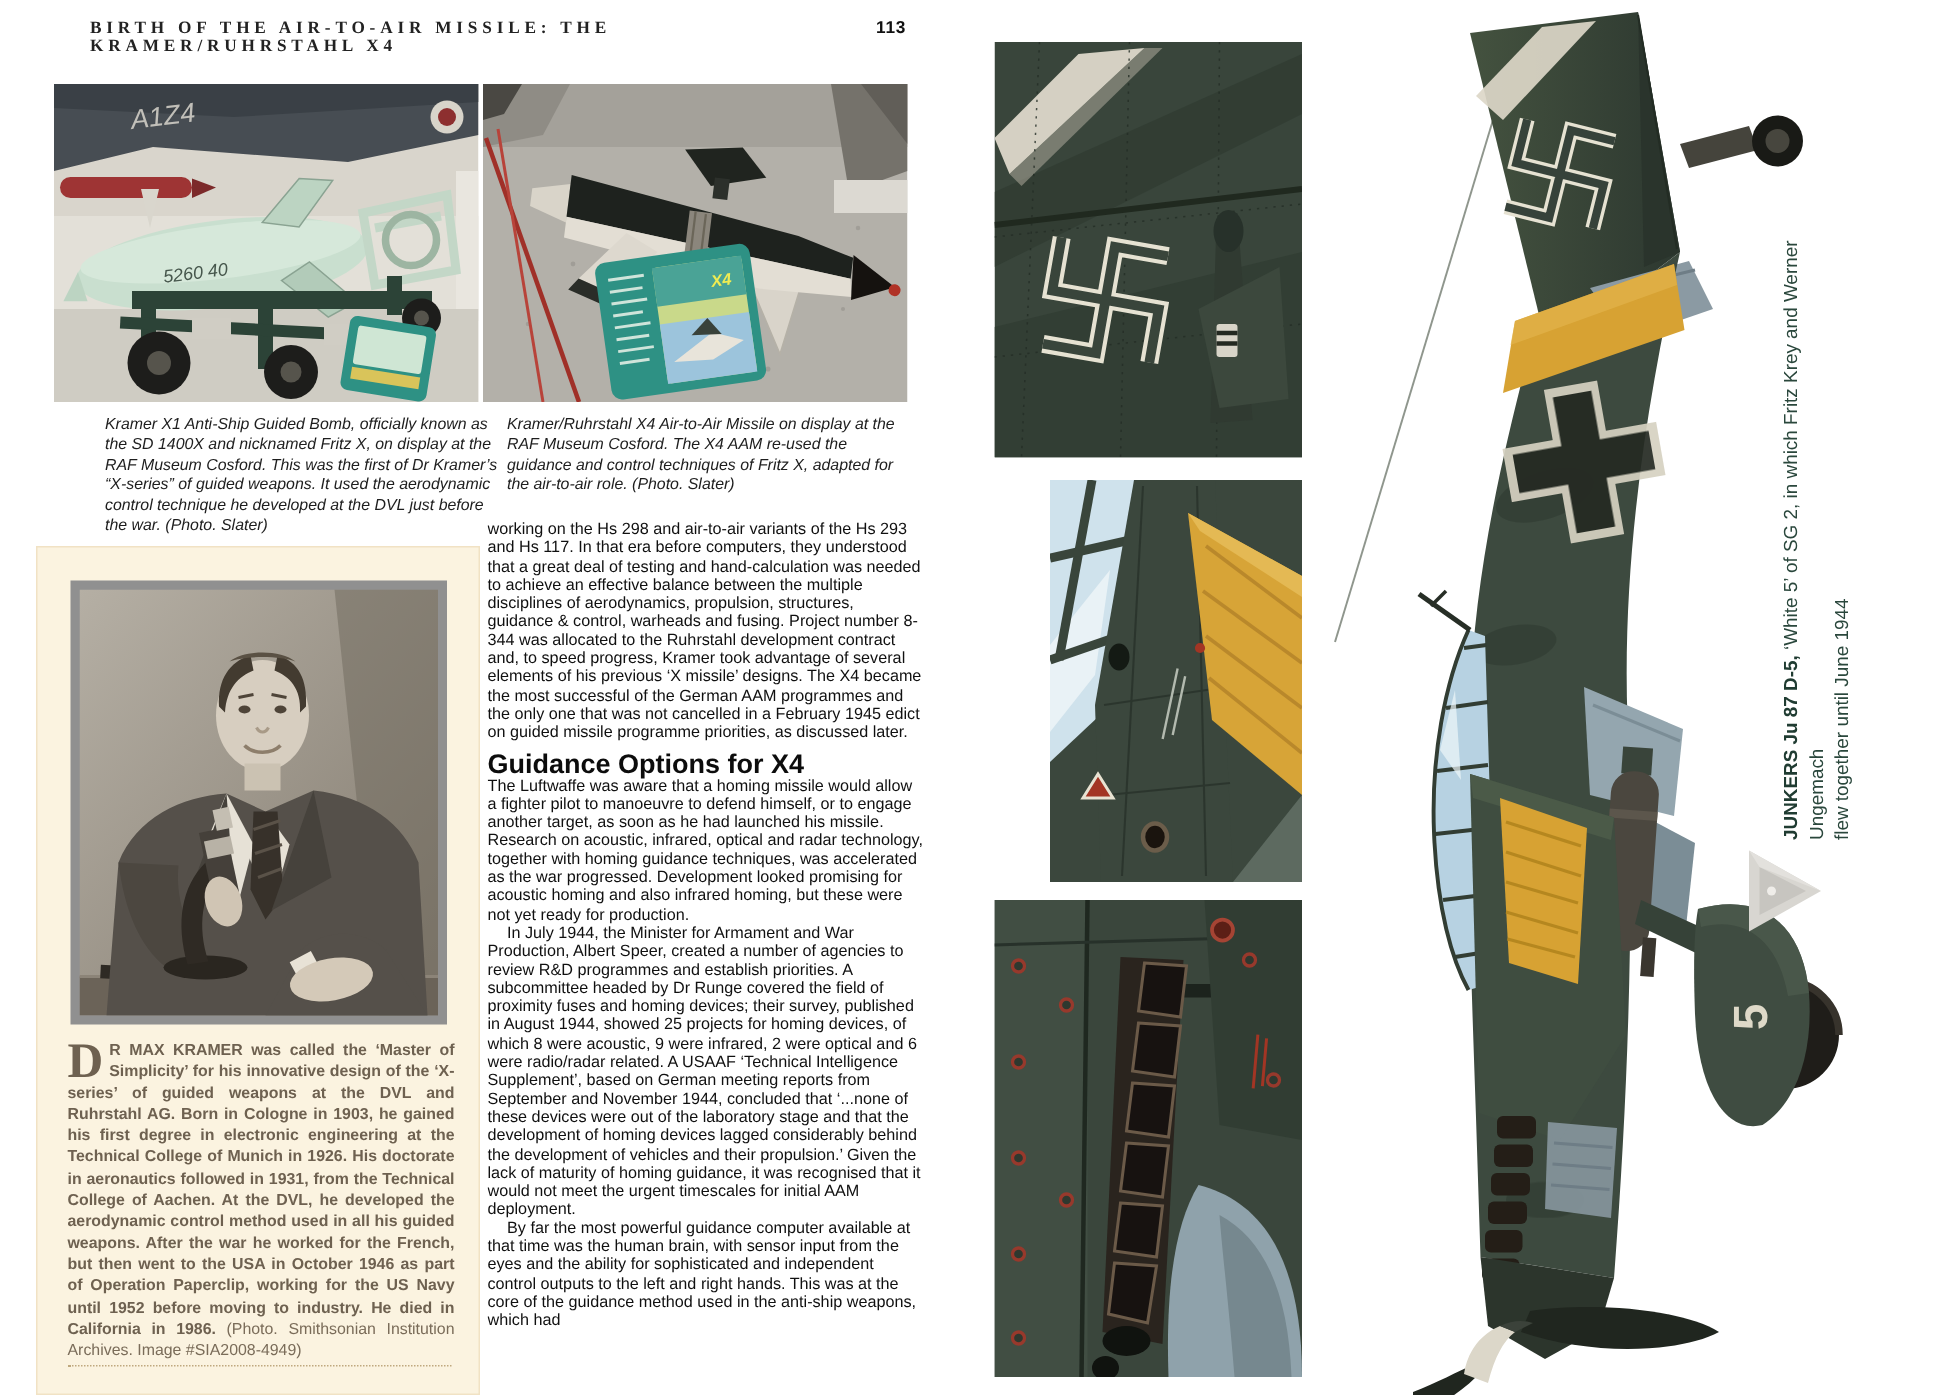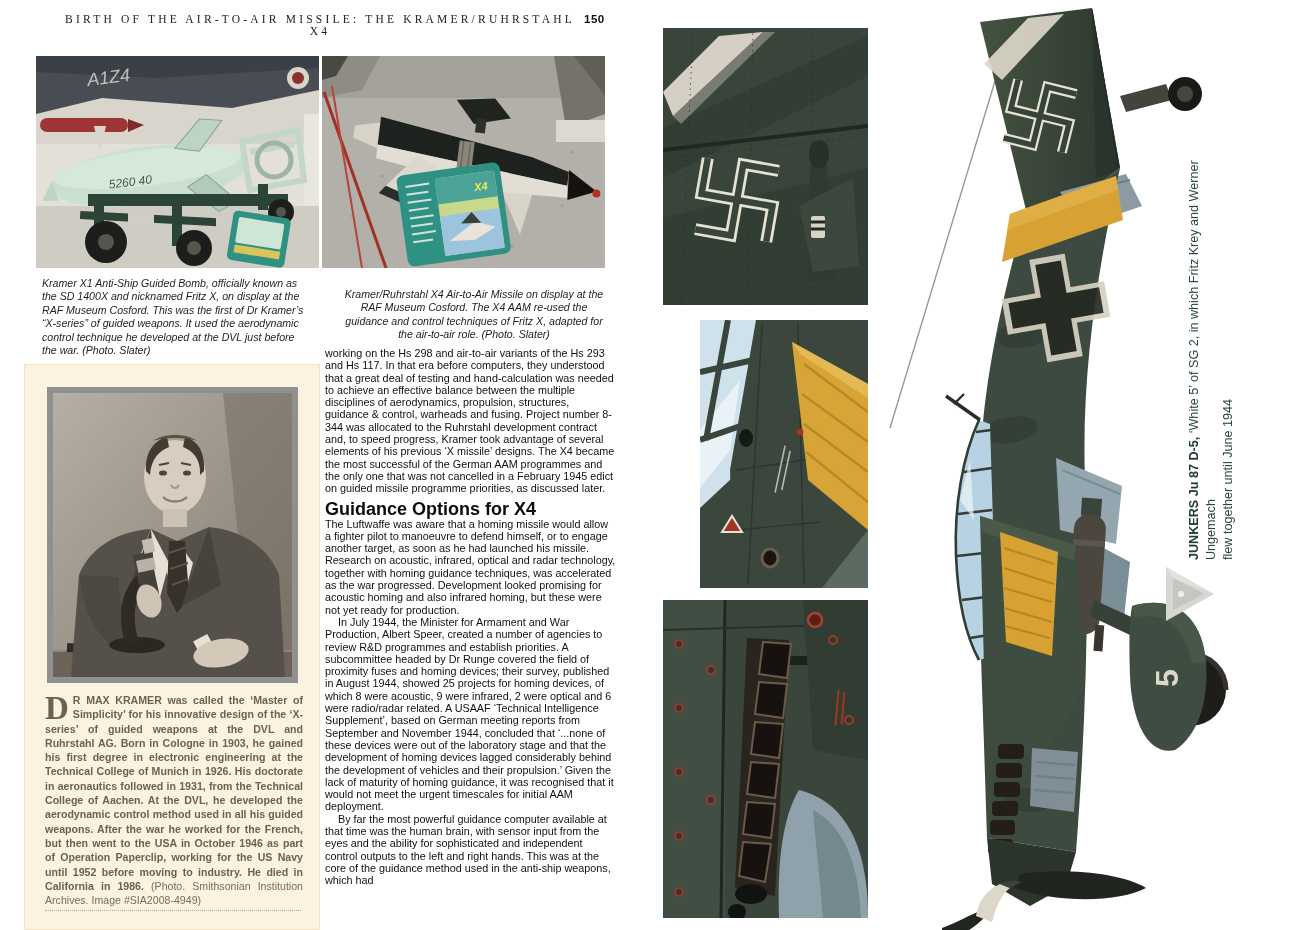--- a/index.html
+++ b/index.html
@@ -2,22 +2,22 @@
 <html><head>
 <meta charset="utf-8">
 <style>
   html,body{margin:0;padding:0;background:#e8e8e8;}
   .page{position:relative;width:1300px;height:930px;background:#ffffff;overflow:hidden;
         font-family:"Liberation Sans",sans-serif;color:#141414;}
   .abs{position:absolute;}
   svg{display:block;}
 
   
-  .hdr{font-family:"Liberation Serif",serif;font-size:11.5px;font-weight:400;
-       letter-spacing:3.2px;color:#222;text-align:center;}
+  .hdr{font-family:"Liberation Serif",serif;font-size:11.5px;font-weight:700;
+       letter-spacing:3.2px;color:#222;}
   .pagenum{font-size:11.5px;font-weight:700;letter-spacing:.5px;color:#111;}
 
   
   .cap{font-style:italic;font-size:10.6px;line-height:13.4px;color:#1e1e1e;}
 
   
   .article{font-size:10.8px;line-height:12.3px;color:#101010;}
   .article p{margin:0;}
   .article p.ind{text-indent:13px;}
   .article h3{margin:7px 0 2px 0;font-size:18px;line-height:14px;color:#0c0c0c;}
@@ -38,21 +38,21 @@
   .vcap{transform:rotate(-90deg);transform-origin:0 0;width:444px;
         font-size:12.6px;line-height:17px;color:#2a473c;}
   .vcap b{font-weight:700;color:#203c32;}
 </style>
 </head>
 <body>
 
 <div class="page">
 
   <div class="abs hdr" style="left:60px;top:13px;width:520px;">BIRTH OF THE AIR-TO-AIR MISSILE: THE KRAMER/RUHRSTAHL X4</div>
-  <div class="abs pagenum" style="left:584px;top:13px;">150</div>
+  <div class="abs pagenum" style="left:584px;top:13px;">113</div>
 
   <figure class="abs" style="left:36px;top:56px;width:283px;height:212px;margin:0;">
     <svg viewBox="0 0 283 212" width="283" height="212">
       <rect width="283" height="212" fill="#d9d5cc"></rect>
       <rect y="88" width="283" height="70" fill="#e3e0d8"></rect>
       <rect y="150" width="283" height="62" fill="#cfccc3"></rect>
 
       <path d="M0,0 L283,0 L283,34 L196,52 L66,42 L0,58 Z" fill="#474d53"></path>
       <path d="M0,0 L283,0 L283,12 L120,22 L0,16 Z" fill="#3a4046"></path>
       <text x="52" y="30" font-size="18" font-style="italic" fill="#d8d5cc" transform="rotate(-7 52 30)" opacity="0.85">A1Z4</text>
@@ -163,22 +163,22 @@
         <rect x="118" y="120" width="60" height="78" rx="3" fill="#c9d98a"></rect>
         <rect x="118" y="120" width="60" height="26" fill="#4aa396"></rect>
         <rect x="118" y="158" width="60" height="40" fill="#9cc4dc"></rect>
         <text x="156" y="138" font-size="11" font-weight="bold" font-style="italic" fill="#f0ec52">X4</text>
         <path d="M124,184 L152,168 L172,176 L150,186 Z" fill="#e8e4da"></path>
         <path d="M138,168 L150,158 L158,170 Z" fill="#39423a"></path>
       </g>
     </svg>
   </figure>
 
-  <figcaption class="abs cap" style="left:42px;top:277px;width:268px;">Kramer X1 Anti-Ship Guided Bomb, officially known as the SD 1400X and nicknamed Fritz X, on display at the RAF Museum Cosford. This was the first of Dr Kramer’s “X-series” of guided weapons. It used the aerodynamic control technique he developed at the DVL just before the war. (Photo. Slater)</figcaption>
-  <figcaption class="abs cap" style="left:338px;top:288px;width:272px;text-align:center;">Kramer/Ruhrstahl X4 Air-to-Air Missile on display at the RAF Museum Cosford. The X4 AAM re-used the guidance and control techniques of Fritz X, adapted for the air-to-air role. (Photo. Slater)</figcaption>
+  <figcaption class="abs cap" style="left:70px;top:277px;width:268px;">Kramer X1 Anti-Ship Guided Bomb, officially known as the SD 1400X and nicknamed Fritz X, on display at the RAF Museum Cosford. This was the first of Dr Kramer’s “X-series” of guided weapons. It used the aerodynamic control technique he developed at the DVL just before the war. (Photo. Slater)</figcaption>
+  <figcaption class="abs cap" style="left:338px;top:277px;width:272px;">Kramer/Ruhrstahl X4 Air-to-Air Missile on display at the RAF Museum Cosford. The X4 AAM re-used the guidance and control techniques of Fritz X, adapted for the air-to-air role. (Photo. Slater)</figcaption>
 
   <aside class="abs cream" style="left:24px;top:364px;width:296px;height:566px;">
 
     <div class="abs frame" style="left:22px;top:22px;width:251px;height:296px;">
       <svg viewBox="0 0 239 284" width="239" height="284">
         <defs>
           <linearGradient id="pbg" x1="0" y1="0" x2="1" y2="1">
             <stop offset="0" stop-color="#b5afa4"></stop>
               <stop offset="1" stop-color="#837b6f"></stop>
           </linearGradient>

